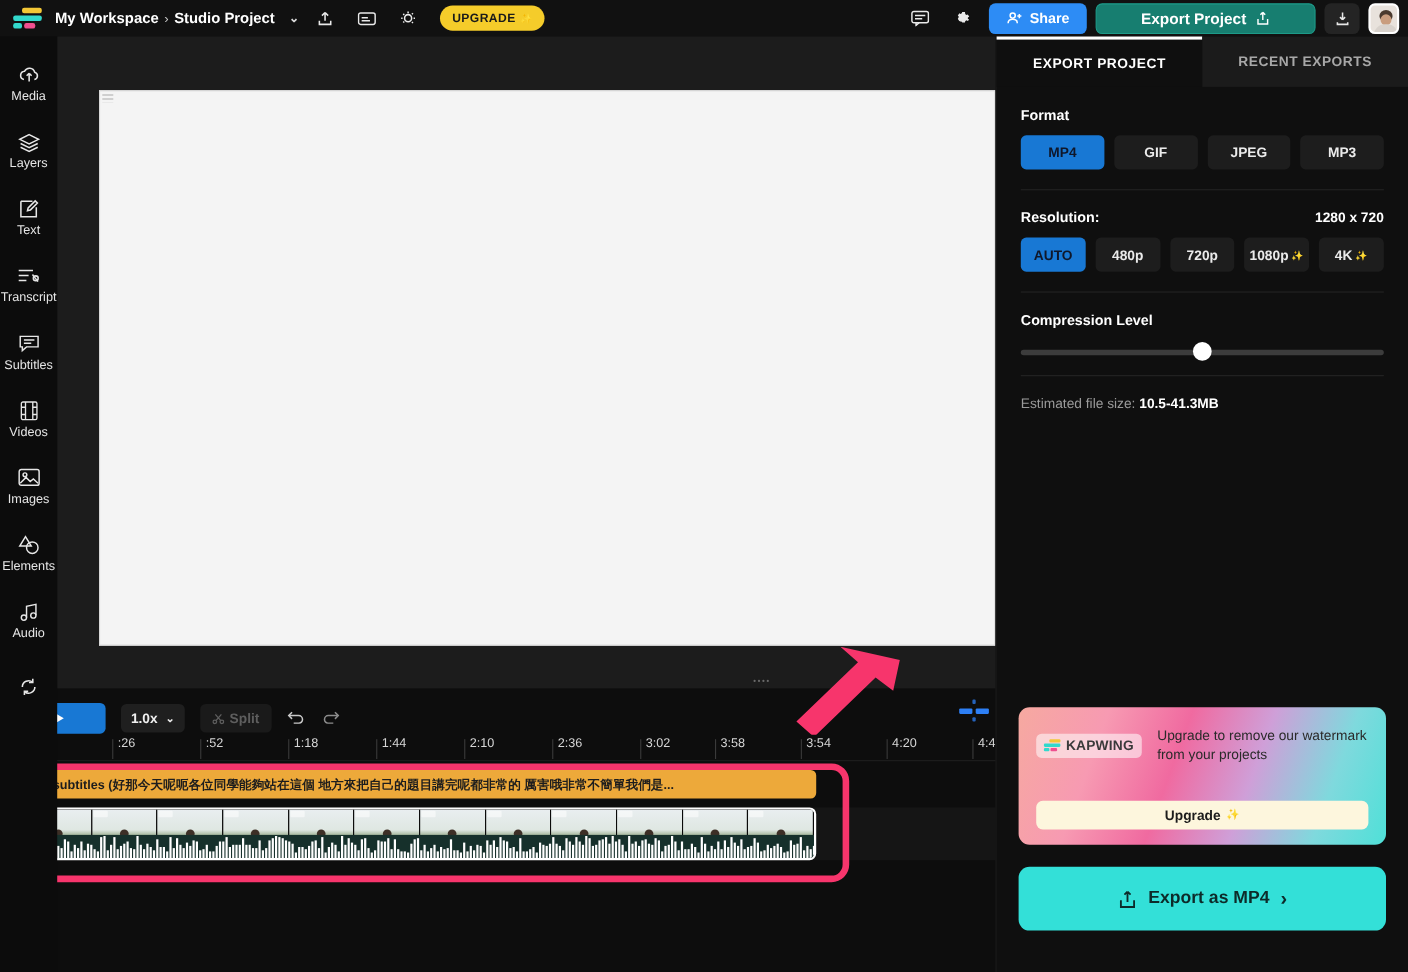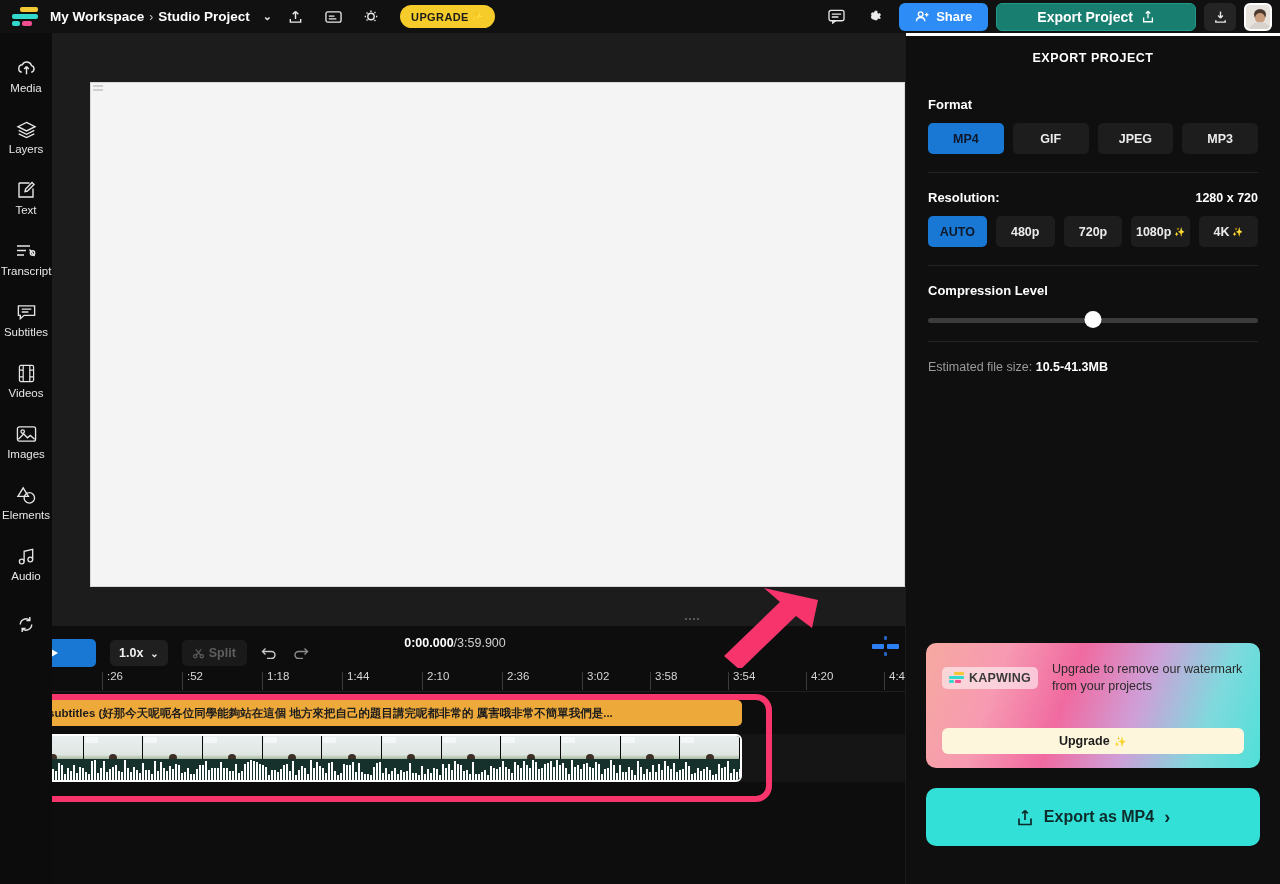--- a/index.html
+++ b/index.html
@@ -473,25 +473,20 @@
           </svg>
       </div>
       <div class="redo-ico">
         <svg width="16" height="13" viewBox="0 0 16 13" fill="none" stroke="#8d8d8d" stroke-width="1.4">
           <path d="M14 5.5H5.5a3.5 3.5 0 0 0 0 7H10"></path>
             <path d="M11.5 2.5l3 3-3 3"></path>
           </svg>
       </div>
     </div>
 
-    <div class="time-readout">
-      <b>0:00.000</b>
-        <span> / </span>
-        <span>3:59.900</span>
-    </div>
 
     <div class="fit-ico" style="left:872px;top:10px;">
       <span class="fit-bar" style="left:0;top:8px;width:12px;height:5px;"></span>
       <span class="fit-bar" style="left:15px;top:8px;width:12px;height:5px;"></span>
       <span class="fit-bar" style="left:12px;top:0;width:3px;height:4px;opacity:.75;"></span>
       <span class="fit-bar" style="left:12px;top:16px;width:3px;height:4px;opacity:.75;"></span>
     </div>
 
     <div class="ruler">
       <div class="tick" style="left:22px">
@@ -908,20 +903,23 @@
 
   <svg class="arrow-anno" viewBox="0 0 130 80">
     <path d="M118 2 L112 30 L96 18 L40 72 L24 58 L80 4 L64 -10 Z" transform="translate(0,10)" fill="#f7356c"></path>
   </svg>
 
   <div class="panel">
     <div class="panel-tabs">
       <div class="ptab active">
         <span>EXPORT PROJECT</span>
       </div>
+      <div class="ptab idle">
+        <span>RECENT EXPORTS</span>
+      </div>
     </div>
 
     <div class="p-body">
       <div class="p-label">Format</div>
       <div class="btn-row">
         <div class="opt sel">
             <span>MP4</span>
           </div>
         <div class="opt">
             <span>GIF</span>

